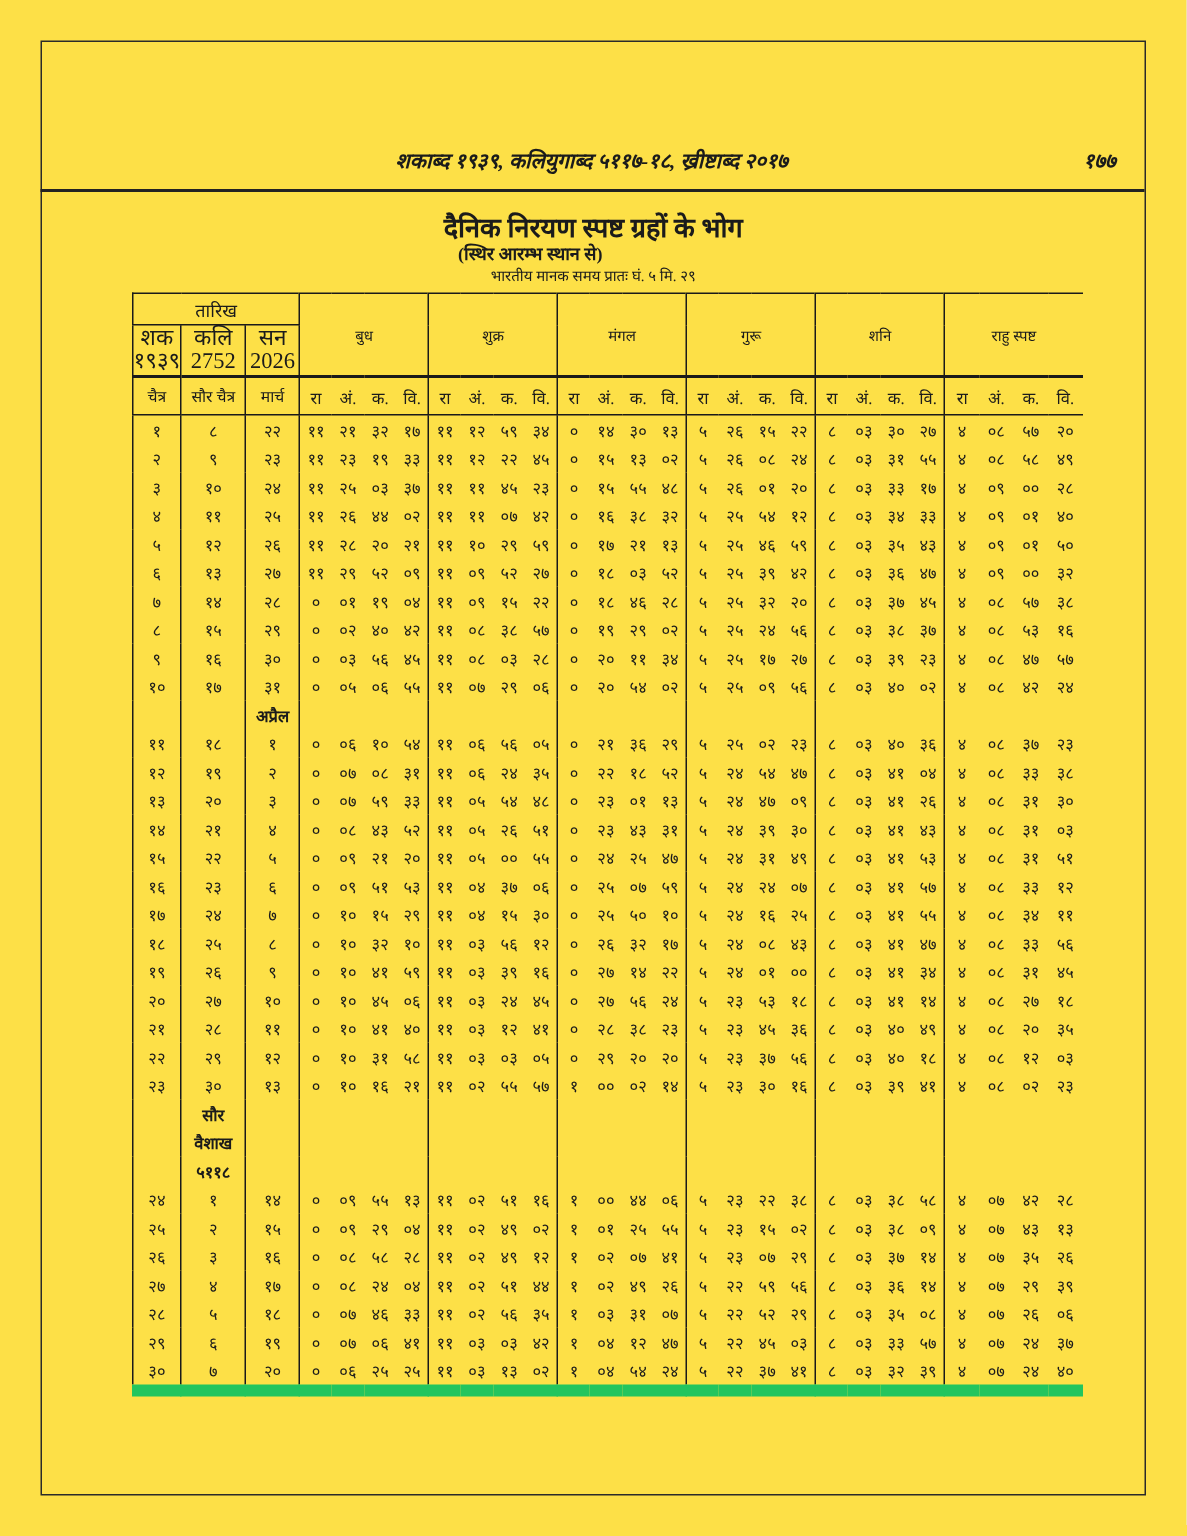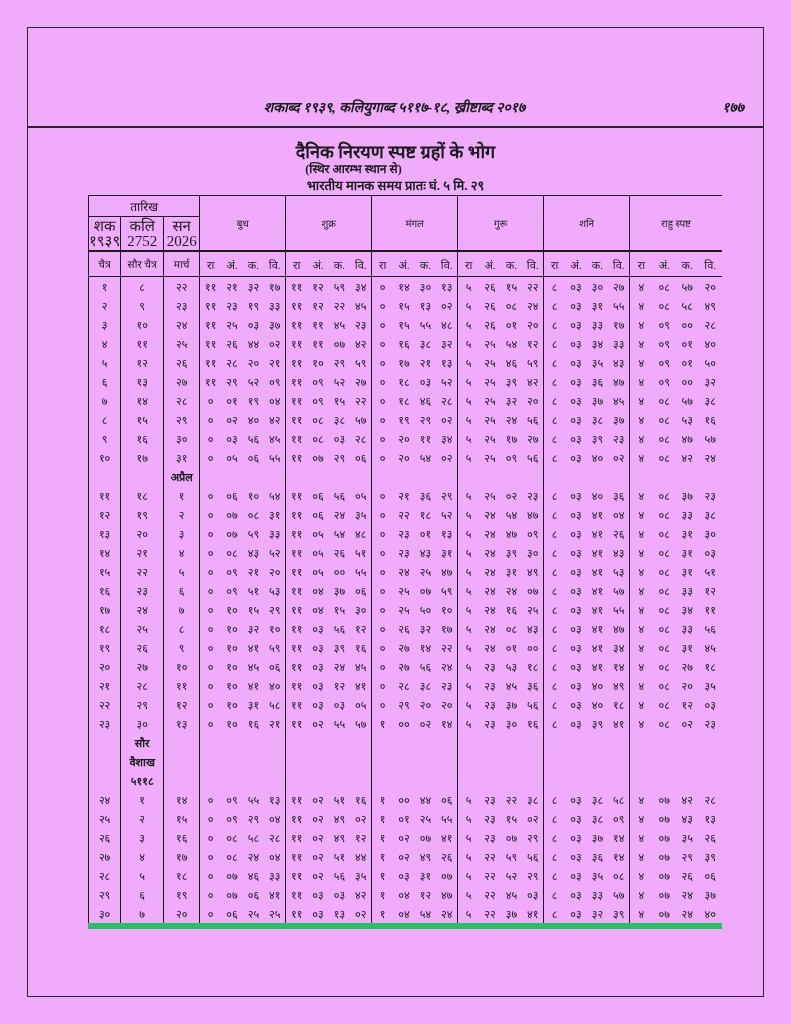--- a/index.html
+++ b/index.html
@@ -1,35 +1,35 @@
 <!DOCTYPE html>
 <html><head>
 <meta charset="utf-8">
 <style>
   html,body { margin:0; padding:0; background:#e8e8e8; }
   .page {
-    position:relative; width:791px; height:1024px; background:#f0abfc;
+    position:relative; width:791px; height:1024px; background:#fde047;
     font-family:"Liberation Serif", serif; color:#1b1b1b; overflow:hidden;
     margin:0 auto;
   }
   .frame { position:absolute; left:27px; top:27px; width:735px; height:968px;
     border:1px solid #2a2a2a; }
   .running-head { position:absolute; left:27px; top:97px; width:735px; text-align:center;
     font-size:14px; font-weight:bold; font-style:italic; }
   .pageno { position:absolute; right:18px; top:0; font-style:italic; font-weight:bold; }
   .head-rule { position:absolute; left:27px; top:126px; width:736px; height:2px; background:#222; }
   .title { position:absolute; left:0; top:139px; width:791px; text-align:center;
     font-size:18px; font-weight:bold; }
   .subtitle { position:absolute; left:0; top:160px; width:707px; text-align:center;
     font-size:12px; font-weight:bold; }
   .timenote { position:absolute; left:0; top:176px; width:791px; text-align:center;
-    font-size:13px; font-weight:bold; }
+    font-size:10px; font-weight:normal; }
   table.eph { position:absolute; left:88px; top:195px; border-collapse:collapse;
     table-layout:fixed; border-left:1px solid #1a1a1a; border-top:1px solid #1a1a1a;
-    border-bottom:6px solid #22c55e; }
+    border-bottom:8px solid #22c55e; }
   table.eph th, table.eph td { padding:0; margin:0; text-align:center; vertical-align:middle;
     font-weight:normal; white-space:nowrap; overflow:visible; }
   .vr { border-right:1px solid #1a1a1a; }
   .hd { font-weight:bold; }
   .tarikh { font-size:12px; height:20px; border-bottom:1px solid #1a1a1a; }
   .planet { font-size:10px; }
   .era { font-size:15px; height:33px; line-height:15px; }
   .thick { border-top:2.5px solid #1a1a1a; border-bottom:1.5px solid #1a1a1a; }
   .month { font-size:10.5px; height:24px; }
   .sub { font-size:11px; height:24px; }

